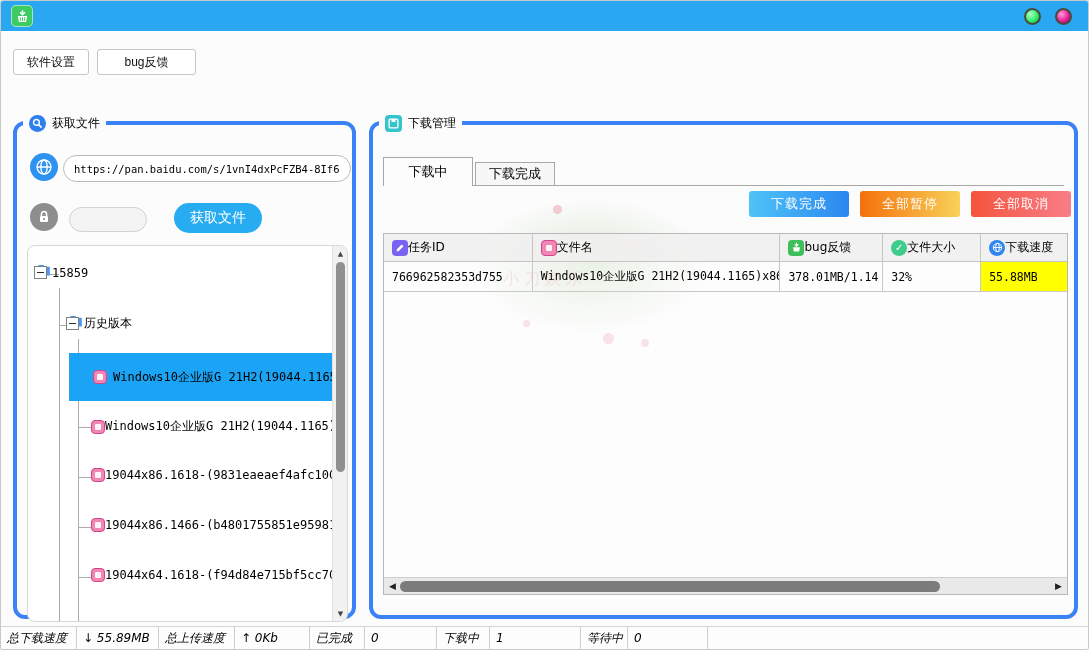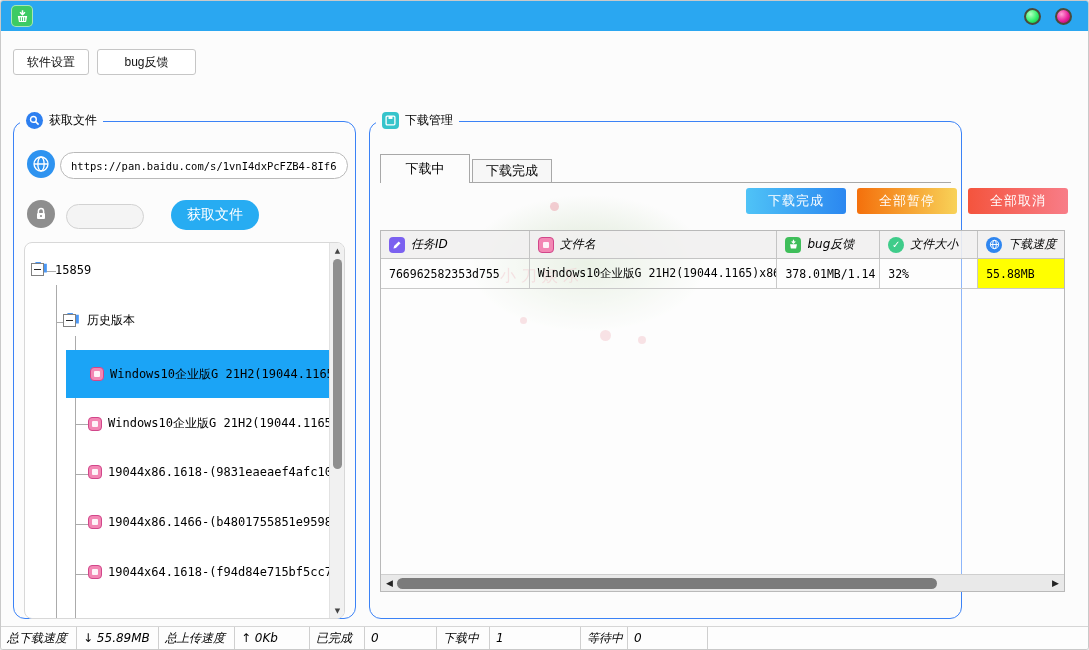--- a/index.html
+++ b/index.html
@@ -19,23 +19,23 @@
   .orb.magenta { background:radial-gradient(circle at 35% 32%, #ff9fd6, #e8219c 55%, #98005e); }
 
   
   .tb-btn { position:absolute; top:48px; height:26px; background:#fff; border:1px solid #C6C6C6;
             border-radius:3px; font-size:12px; color:#111; display:flex; align-items:center;
             justify-content:center; cursor:default; }
   .tb-settings { left:12px; width:76px; }
   .tb-feedback { left:96px; width:99px; }
 
   
-  .group { position:absolute; border:1px solid #3b82f6; border-radius:12px; }
+  .group { position:absolute; border:4px solid #3b82f6; border-radius:12px; }
   .group-left  { left:12px; top:120px; width:343px; height:498px; }
-  .group-right { left:368px; top:120px; width:593px; height:498px; }
+  .group-right { left:368px; top:120px; width:709px; height:498px; }
   .legend { position:absolute; top:-10px; left:6px; background:#FCFCFC; padding:0 6px;
             display:flex; align-items:center; gap:6px; font-size:12px; color:#000; }
   .legend .l-ic { width:17px; height:17px; display:flex; align-items:center; justify-content:center; }
   .l-search { border-radius:50%; background:#2D7FF0; }
   .l-manager { border-radius:4px; background:#35C4CB; }
 
   
   .big-ic { position:absolute; width:28px; height:28px; border-radius:50%;
             display:flex; align-items:center; justify-content:center; }
   .ic-globe { left:13px; top:28px; background:#2E93F0; }
@@ -49,21 +49,21 @@
                border-radius:15px; background:#27ACF2; color:#fff; font-size:14px; cursor:pointer; }
 
   
   .tree { position:absolute; left:10px; top:120px; width:321px; height:377px;
           border:1px solid #D8D8D8; border-radius:8px; background:#fff; overflow:hidden; }
   .tline { position:absolute; width:1px; background:#ABABAB; }
   .tstub { position:absolute; height:1px; background:#ABABAB; }
   .expander { position:absolute; width:13px; height:13px; border:1px solid #808080; background:#fff;
               display:flex; align-items:center; justify-content:center; }
   .expander .minus { width:7px; height:1.6px; background:#2a2a2a; }
-  .t-row { position:absolute; display:flex; align-items:center; gap:6px;
+  .t-row { position:absolute; display:flex; align-items:center; 
            font-family:"DejaVu Sans Mono", monospace; font-size:12px; color:#000; white-space:nowrap; }
   .cube { width:14px; height:14px; border-radius:4px; background:#F387B4; border:1px solid #D1468A;
           display:flex; align-items:center; justify-content:center; flex:none; }
   .cube i { display:block; width:6px; height:6px; background:#fff; border-radius:1px; opacity:.9; }
   .sel-row { position:absolute; left:41px; top:107px; width:263px; height:48px; background:#1BA4F6;
              display:flex; align-items:center; gap:6px; padding-left:24px; overflow:hidden;
              font-family:"DejaVu Sans Mono", monospace; font-size:12px; color:#000; white-space:nowrap; }
   .vscroll { position:absolute; top:0; right:0; bottom:0; width:15px; background:#F1F1F1; border-left:1px solid #E2E2E2; }
   .vs-arrow { position:absolute; left:0; width:15px; height:15px; font-size:7px; color:#444;
               display:flex; align-items:center; justify-content:center; }
@@ -86,22 +86,22 @@
   .wm { position:absolute; z-index:0; }
   .wm-blob { left:95px; top:72px; width:245px; height:140px; border-radius:50%;
              background:radial-gradient(ellipse at center, rgba(198,218,186,.6), rgba(198,218,186,0) 70%); }
   .wm-dot { border-radius:50%; background:rgba(233,148,160,.45); }
   .wm-text { left:130px; top:144px; font-size:16px; letter-spacing:5px; color:rgba(231,136,152,.38); }
 
   
   .table-wrap { position:absolute; left:10px; top:108px; width:685px; height:362px;
                 border:1px solid #B9B9B9; background:rgba(255,255,255,.42); z-index:2; }
   .thead { display:flex; height:28px; background:rgba(240,238,239,.85); border-bottom:1px solid #C4C4C4; }
-  .th { display:flex; align-items:center; gap:6px; padding-left:8px; font-size:12px; color:#000;
-        border-right:1px solid #C4C4C4; overflow:hidden; white-space:nowrap;font-style:italic; }
+  .th { display:flex; align-items:center; gap:0; padding-left:8px; font-size:12px; color:#000;
+        border-right:1px solid #C4C4C4; overflow:hidden; white-space:nowrap; }
   .trow { display:flex; height:30px; border-bottom:1px solid #C9C9C9; }
   .td { display:flex; align-items:center; padding-left:8px; font-family:"DejaVu Sans Mono", monospace;
         font-size:11.5px; color:#000; border-right:1px solid #C9C9C9; overflow:hidden; white-space:nowrap; }
   .c0{width:149px;} .c1{width:248px;} .c2{width:103px;} .c3{width:98px;} .c4{width:86px; border-right:none;}
   .td.c4 { background:#FFFF00; }
   .h-ic { width:16px; height:16px; flex:none; display:flex; align-items:center; justify-content:center;
           border-radius:4px; color:#fff; }
   .h-purple{ background:#7B61F0; } .h-pink{ background:#F387B4; border:1px solid #D1468A; }
   .h-green{ background:#3FBE5A; } .h-check{ background:#3FCC8A; border-radius:50%; font-size:10px; font-weight:bold; }
   .h-globe{ background:#2F86F0; border-radius:50%; }

